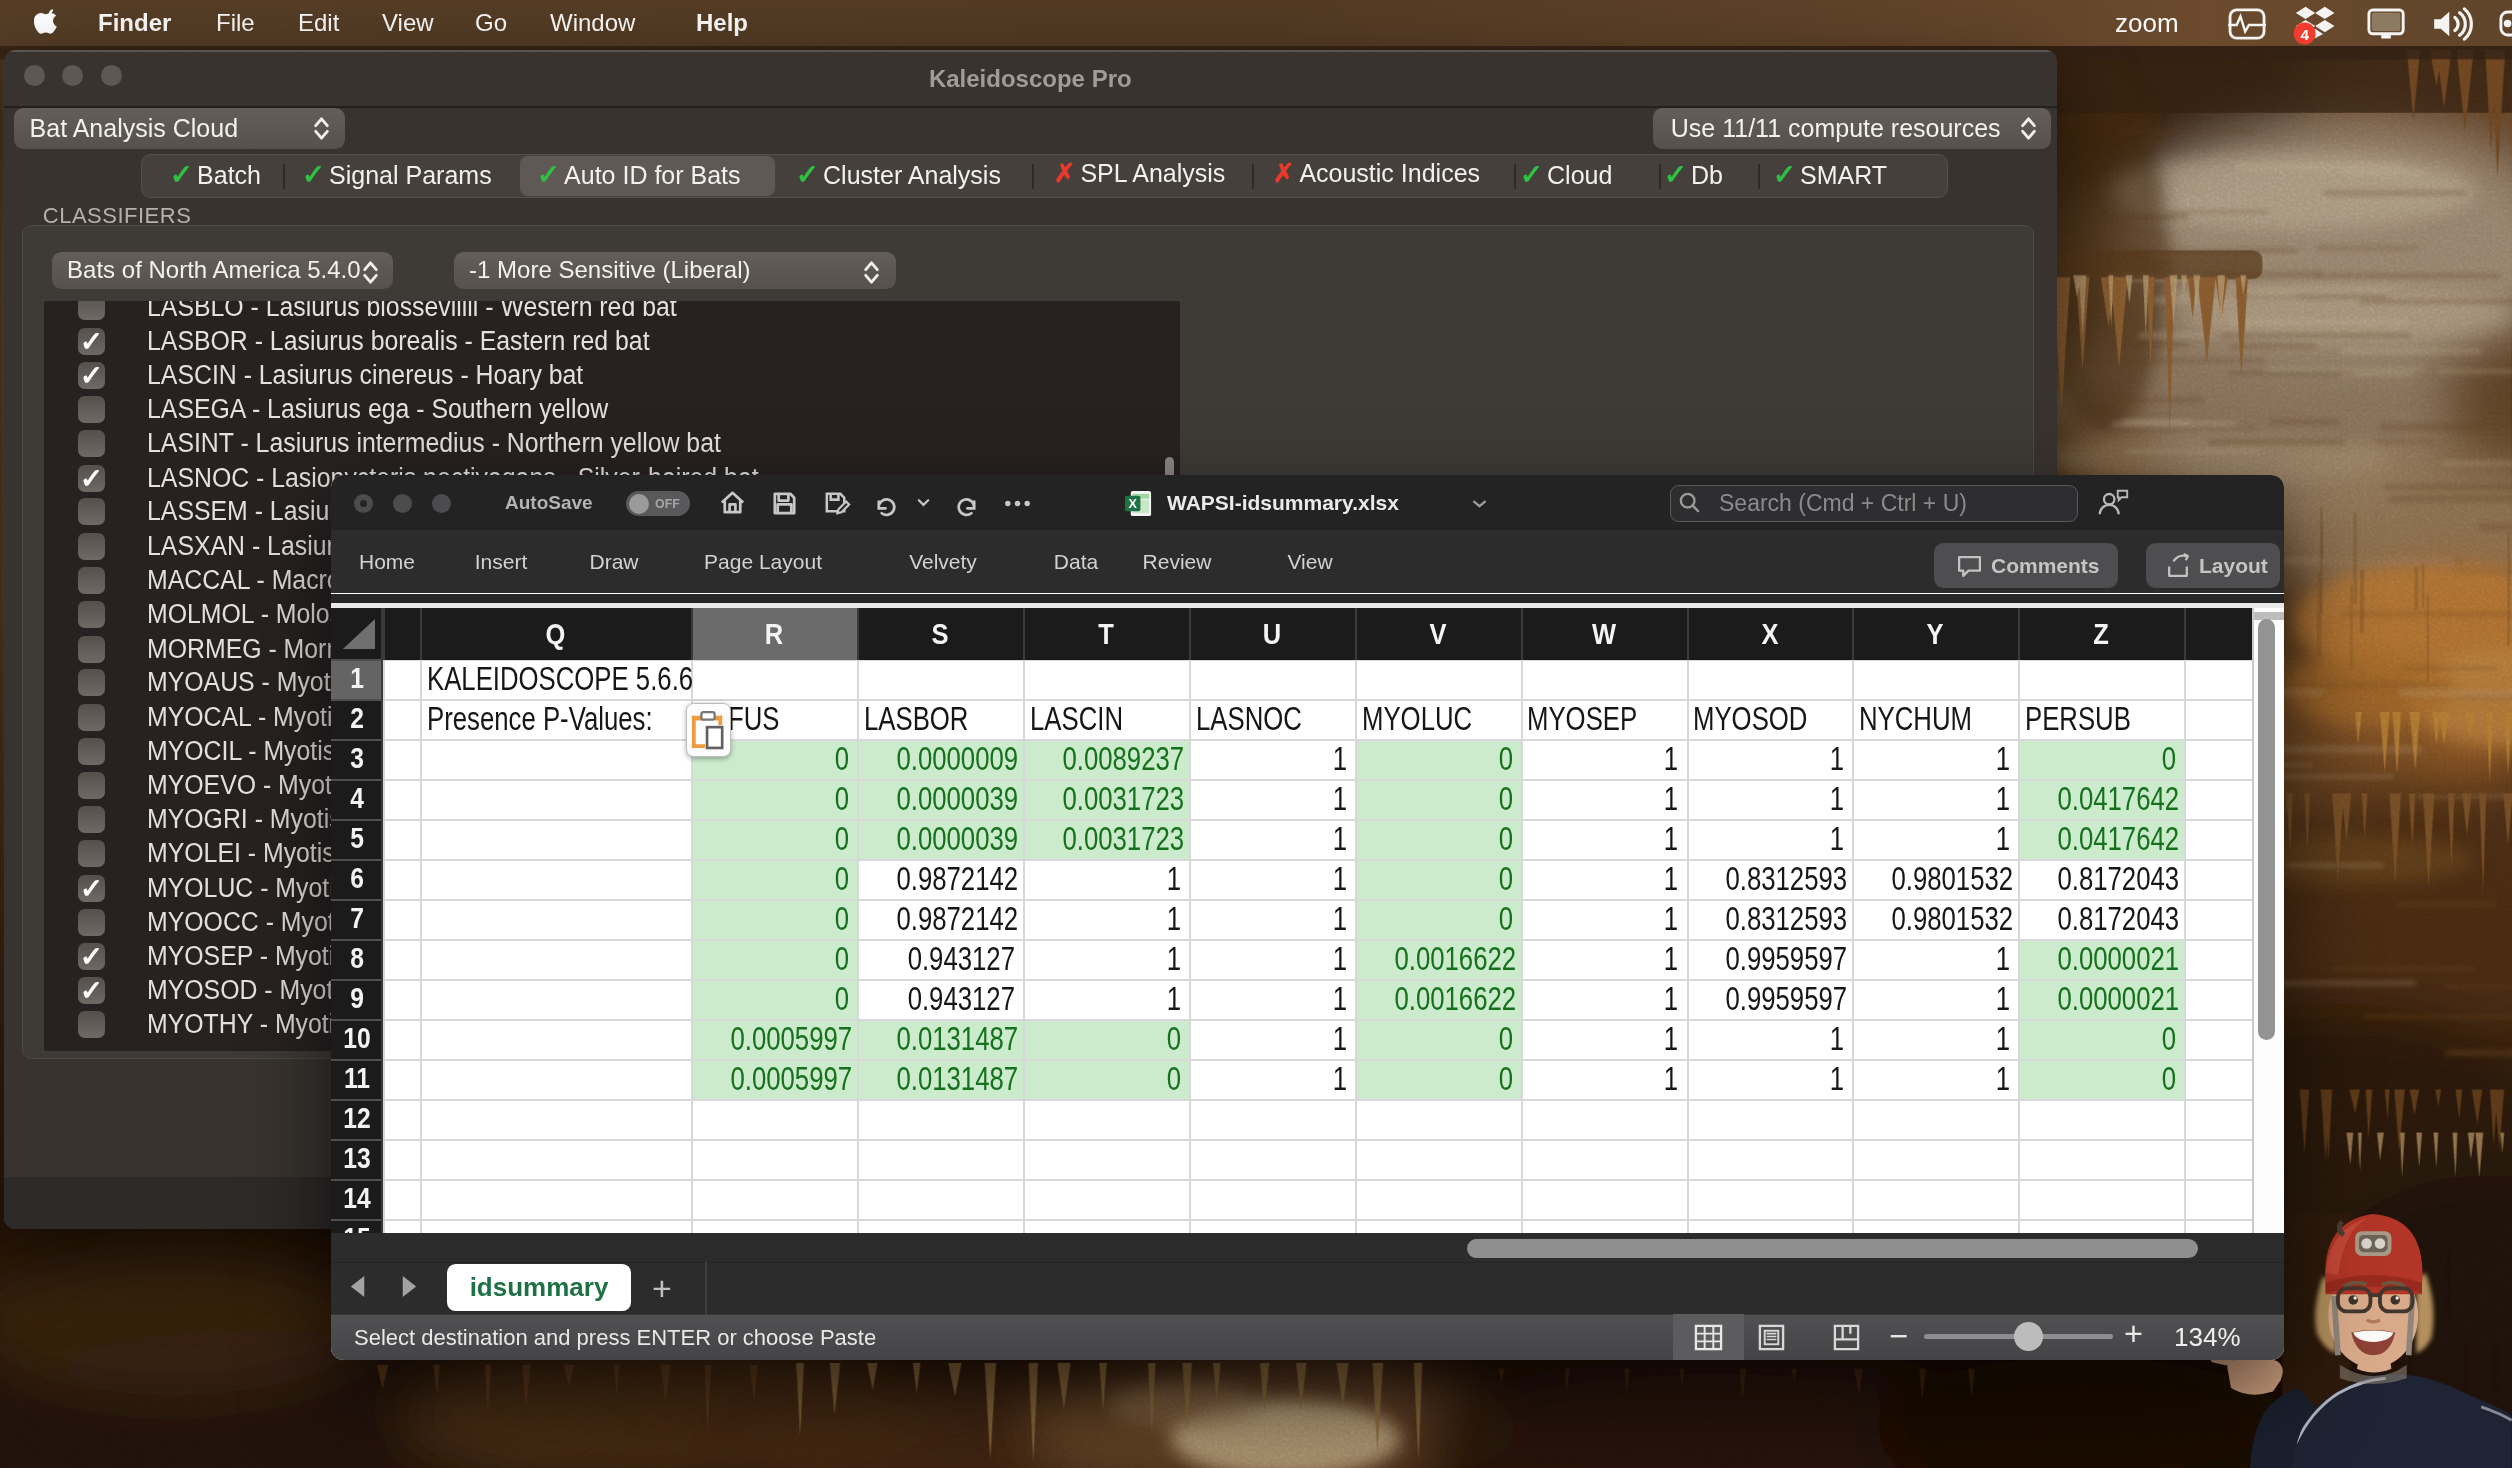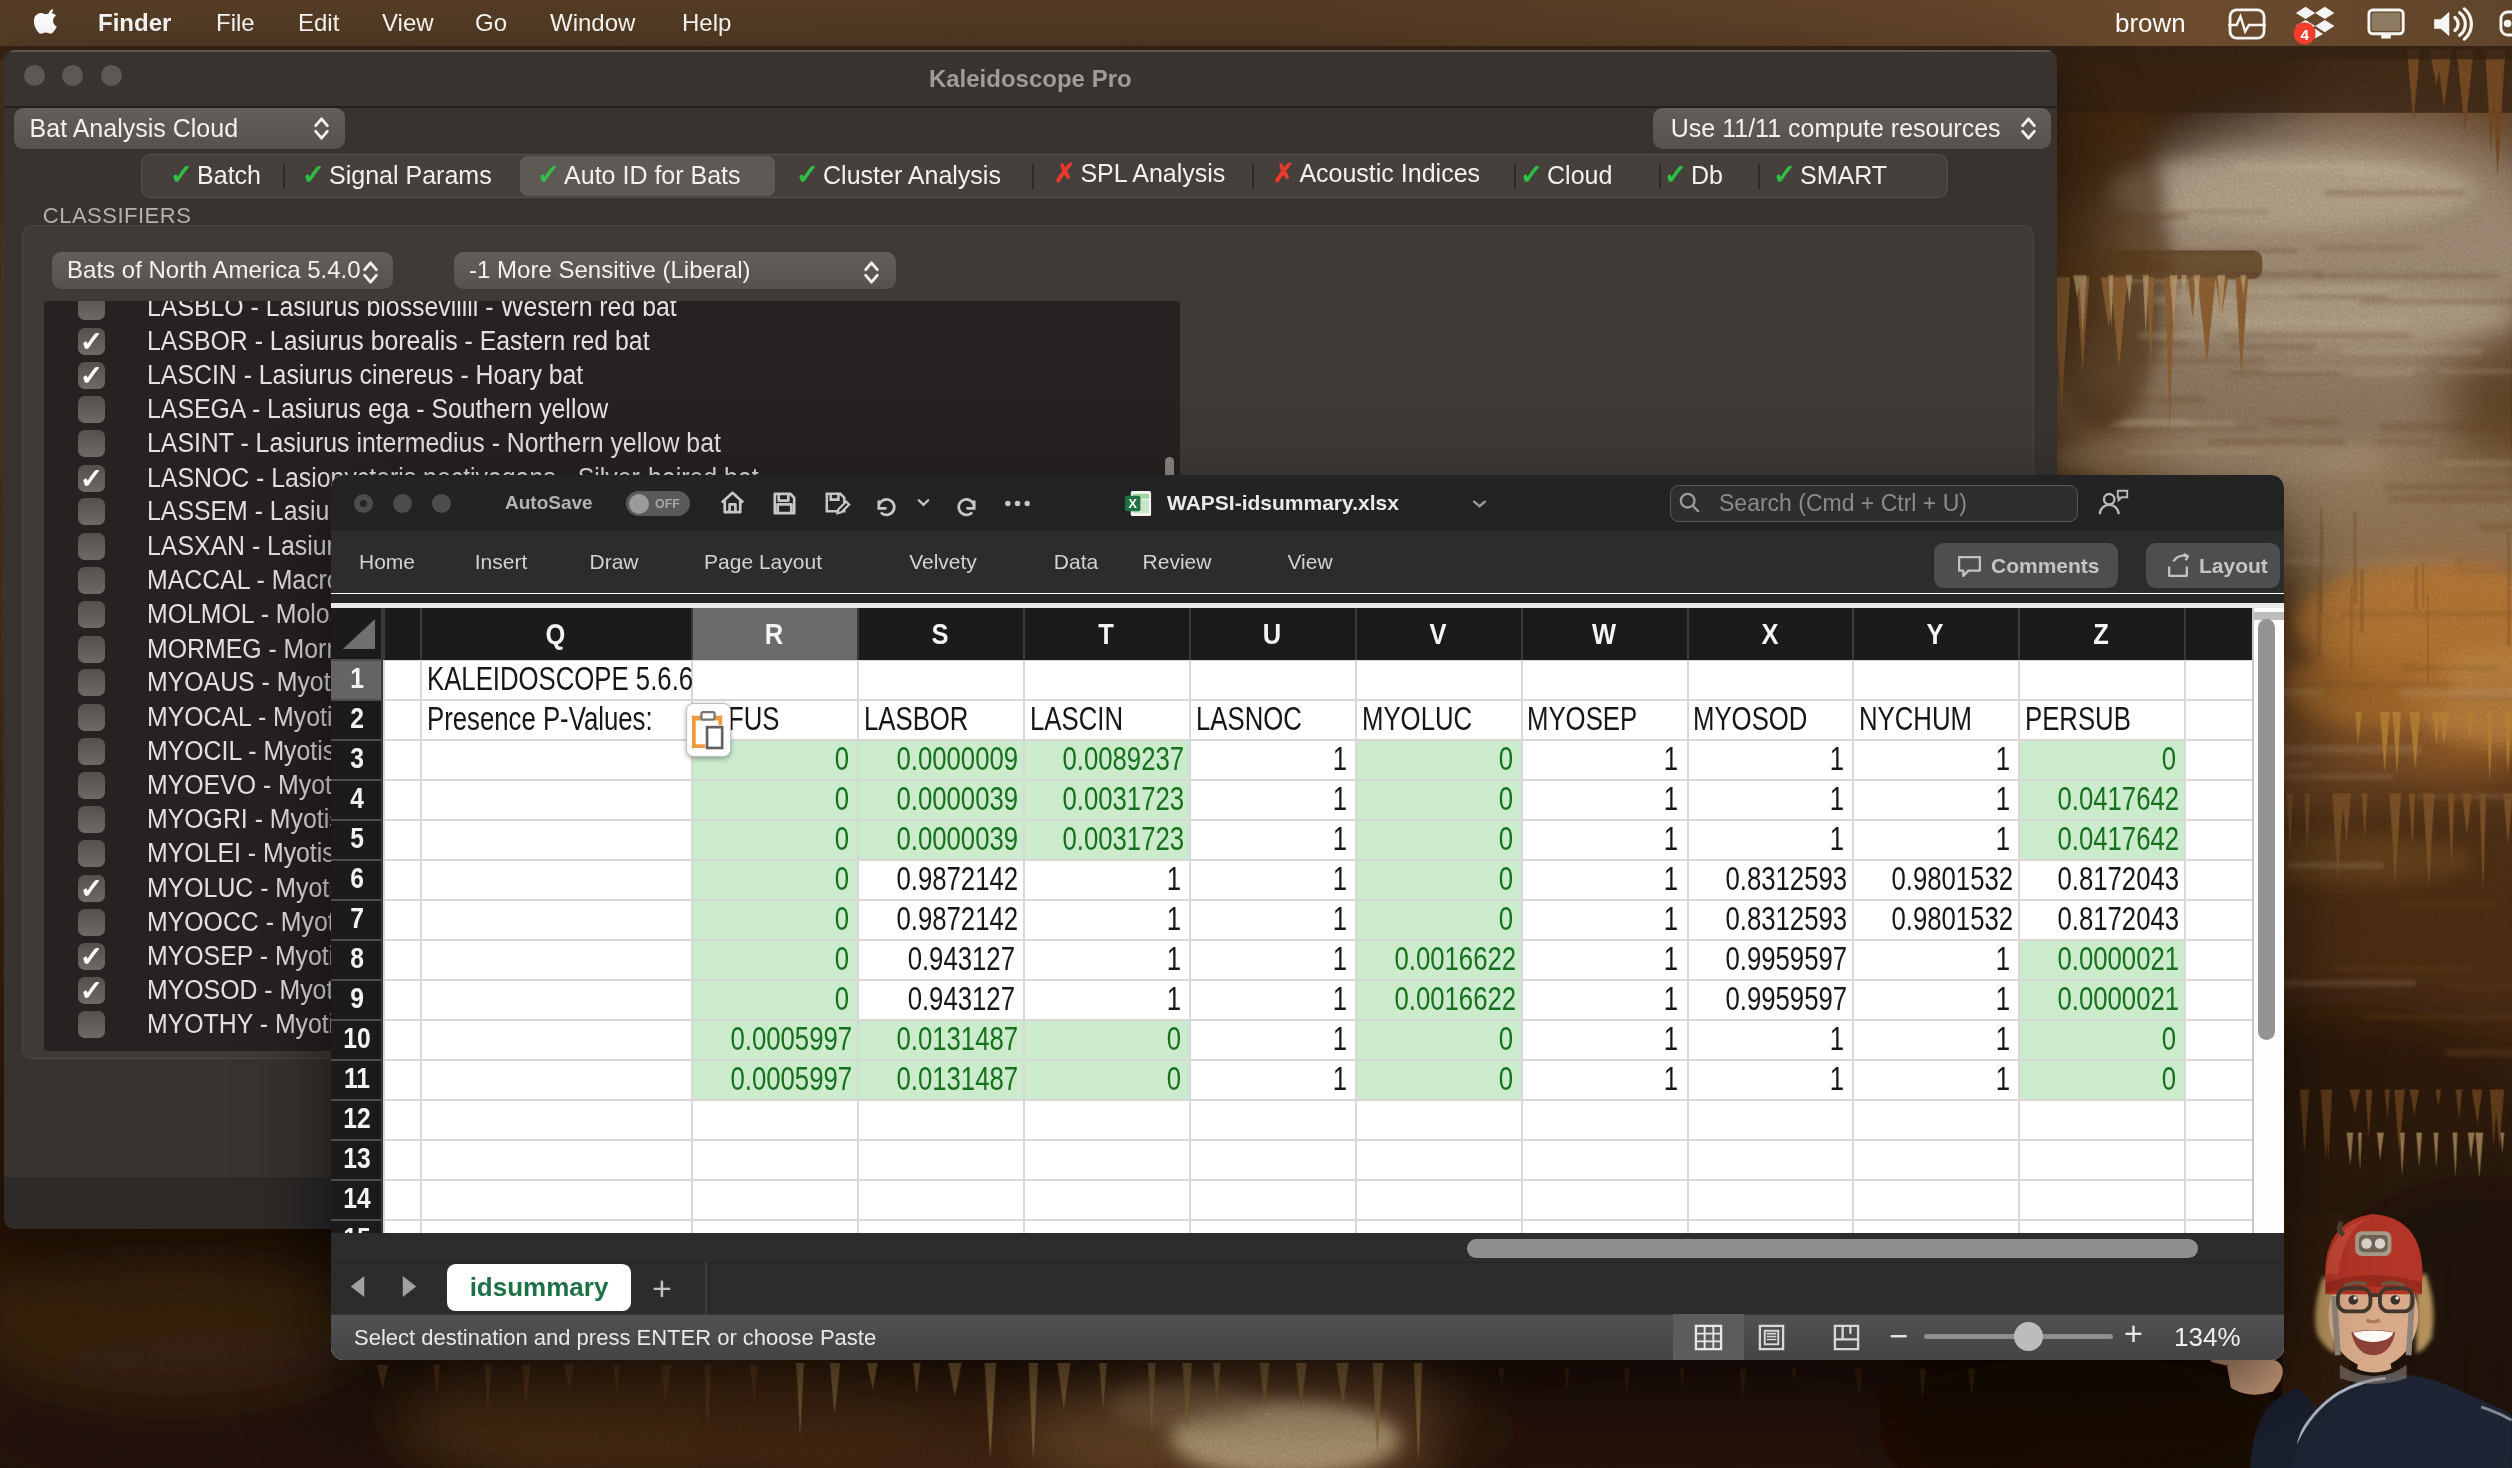--- a/index.html
+++ b/index.html
@@ -200,22 +200,22 @@
 <div id="menubar">
     <svg class="ic" style="left:34px;top:8.6px" width="27" height="29" viewBox="0 0 28 30">
       <path fill="#fff" d="M19.2 1.6c.2 1.5-.4 3-1.3 4.1-1 1.1-2.5 2-4 1.9-.2-1.5.5-3 1.4-4 .9-1.1 2.6-1.9 3.9-2zm4.7 21.6c-.8 1.8-1.2 2.6-2.2 4.2-1.4 2.2-3.4 5-5.9 5-2.2 0-2.8-1.5-5.8-1.4-3 0-3.6 1.4-5.8 1.4C1.7 32.3-.2 29.8-1.6 27.6-5.5 21.5-6 14.3-3.5 10.5c1.7-2.7 4.5-4.3 7.1-4.3 2.6 0 4.3 1.5 6.5 1.5 2.1 0 3.4-1.5 6.5-1.5 2.3 0 4.7 1.3 6.4 3.4-5.6 3.1-4.7 11.2.9 13.6z" transform="translate(4 -1) scale(.82)"></path>
     </svg>
     <div class="mi" style="left:98px;font-weight:700">Finder</div>
     <div class="mi" style="left:216px;font-weight:400">File</div>
     <div class="mi" style="left:298px;font-weight:400">Edit</div>
     <div class="mi" style="left:382px;font-weight:400">View</div>
     <div class="mi" style="left:475px;font-weight:400">Go</div>
     <div class="mi" style="left:550px;font-weight:400">Window</div>
-    <div class="mi" style="left:682px;font-weight:400">Help</div>
-    <div class="mi" style="left:2115px;font-weight:500;font-size:26px">brown</div>
+    <div class="mi" style="left:696px;font-weight:700">Help</div>
+    <div class="mi" style="left:2115px;font-weight:500;font-size:26px">zoom</div>
     <svg class="ic" style="left:2227px;top:6.7px;z-index:6" width="42" height="34" viewBox="0 0 44 36">
 <rect x="3" y="3" width="36" height="30" rx="7" fill="none" stroke="#f6f4f2" stroke-width="3"></rect>
 <path d="M1 19h9l4-9 5 16 4-7h18" fill="none" stroke="#f6f4f2" stroke-width="2.6"></path>
     </svg>
     <svg class="ic" style="left:2292px;top:4.8px;z-index:6" width="50" height="40" viewBox="0 0 52 42">
 <g fill="#f6f4f2">
         <path d="M13 2l11 7-11 7L2 9zM35 2l11 7-11 7-11-7zM13 17l11 7-11 7-11-7zM35 17l11 7-11 7-11-7zM24 27l-9 6 9 5 9-5z" transform="translate(2 0) scale(.92)"></path>
       </g>
 <circle cx="13" cy="30" r="11.5" fill="#f23d2e"></circle>
       <text x="13" y="37" font-size="16" font-weight="700" fill="#fff" text-anchor="middle" font-family="Liberation Sans">4</text>

